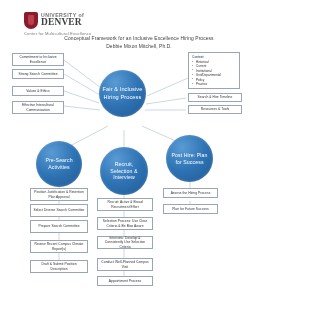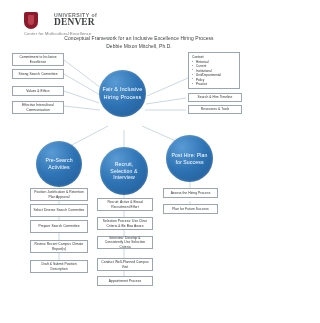--- a/index.html
+++ b/index.html
@@ -5,21 +5,21 @@
   * { box-sizing: border-box; margin: 0; padding: 0; }
   html, body {
     width: 250px; height: 323px;
     background: #ffffff;
     font-family: "Liberation Sans", sans-serif;
     overflow: hidden;
   }
   #page { position: relative; width: 250px; height: 323px; background:#fff; }
 
   
-  .logo-wrap { position:absolute; left:24px; top:12px; display:flex; align-items:flex-start; gap:16px; }
+  .logo-wrap { position:absolute; left:24px; top:12px; display:flex; align-items:flex-start; gap:3px; }
   .shield {
     width:14px; height:17px; background:#8b1a2b;
     border-radius:2px 2px 7px 7px; position:relative; flex:none;
   }
   .shield:after{
     content:""; position:absolute; left:4px; top:3px; width:6px; height:10px;
     border-radius:1px 1px 3px 3px; background:#b9404f;
   }
   .wordmark { line-height:1; padding-top:1px; }
   .wm-top { font-size:5.2px; letter-spacing:.45px; color:#6d6f71; font-weight:bold; }

